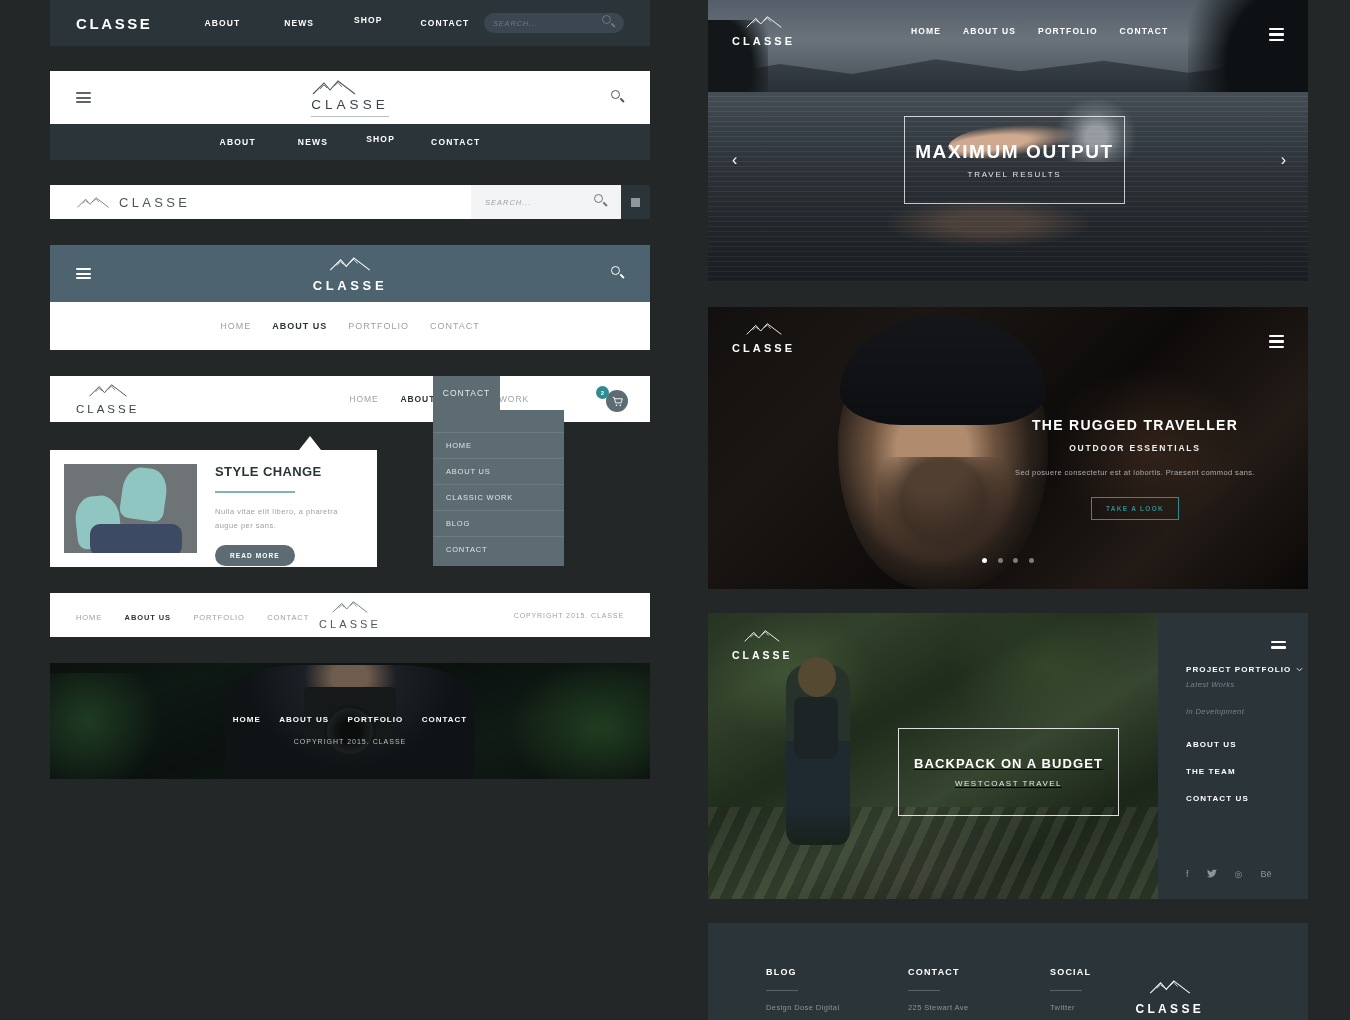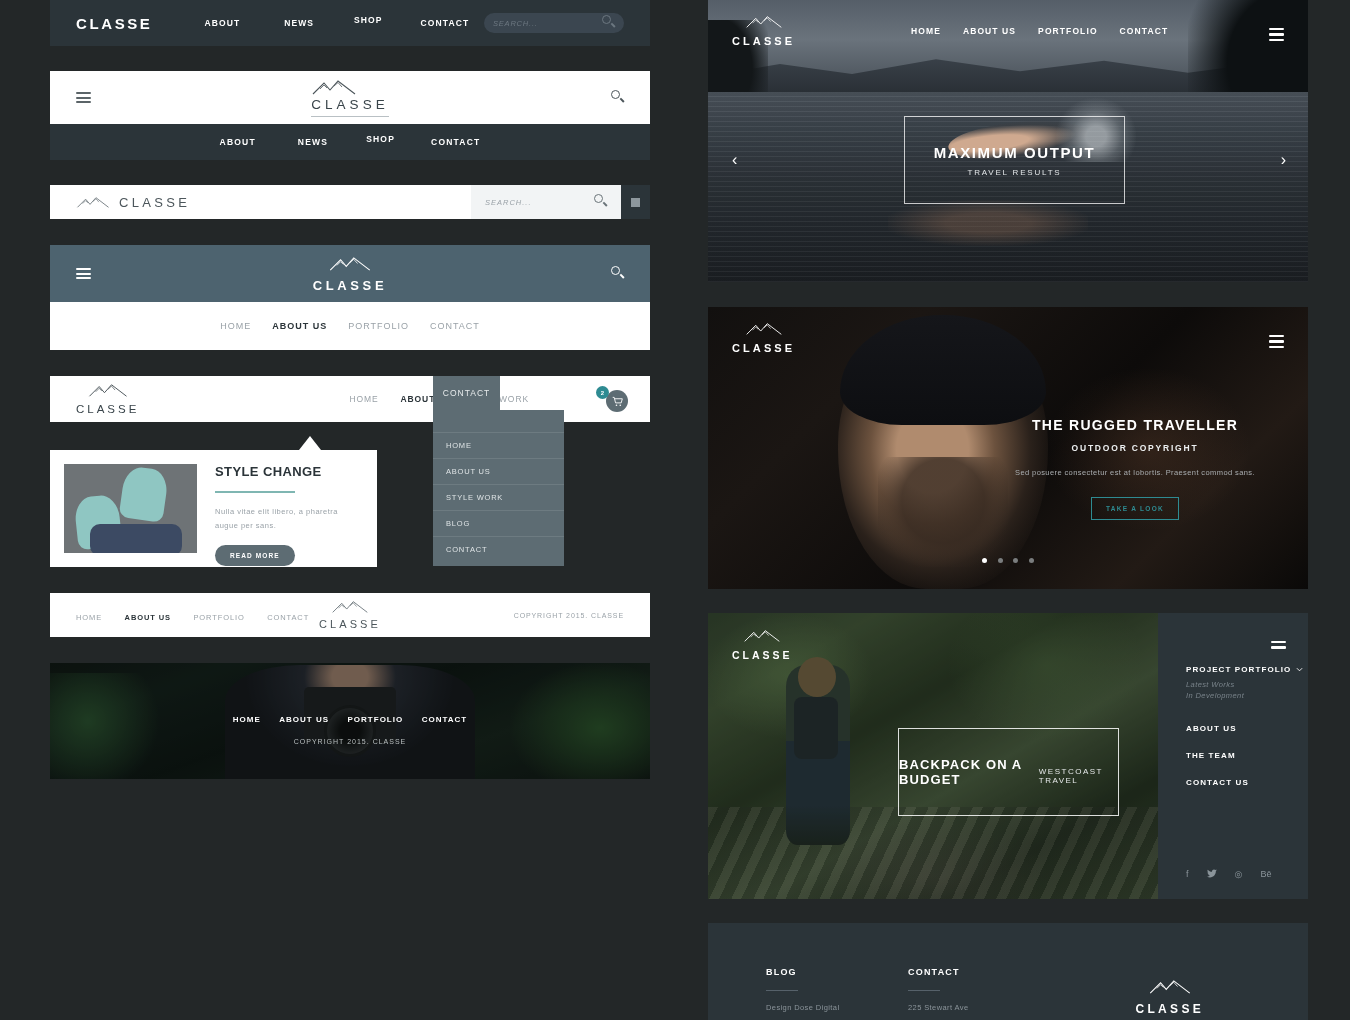--- a/index.html
+++ b/index.html
@@ -167,21 +167,21 @@
   .pA .refl { position:absolute; left:30%; top:200px; width:200px; height:46px;
      background:radial-gradient(ellipse at 50% 50%, rgba(150,110,85,.35) 0 30%, rgba(0,0,0,0) 75%); }
   .topnav { position:absolute; left:0; right:0; top:0; height:62px; display:flex; align-items:center; padding:0 24px; z-index:3;}
   .topnav .cl-logo .nm { color:#fff; font-size:11px; letter-spacing:3.1px; font-weight:bold; margin-top:2px;}
   .topnav nav { margin-left:auto; margin-right:auto; display:flex; gap:22px; }
   .topnav nav a { color:#fff; font-size:8.5px; font-weight:bold; letter-spacing:1.1px; text-decoration:none; }
   .topnav .ham { color:#fff; position:absolute; right:24px; top:25px; }
   .topnav .ham span { height:2.4px; margin:3px 0; }
   .hero-box { position:absolute; left:196px; top:116px; width:221px; height:88px; border:1px solid rgba(255,255,255,.75); z-index:3;
       display:flex; flex-direction:column; align-items:center; justify-content:center; }
-  .hero-box h2 { color:#fff; font-size:15px; font-weight:bold; letter-spacing:1.6px; }
+  .hero-box h2 { color:#fff; font-size:19px; font-weight:bold; letter-spacing:1.6px; }
   .hero-box .sub { color:#e2e6e8; font-size:8px; letter-spacing:1.8px; margin-top:7px; }
   .arw { position:absolute; top:152px; color:#fff; font-size:16px; z-index:3; line-height:1; }
   .arw.l { left:24px; } .arw.r { right:22px; }
 
   
   .pB { margin-top:25px; height:282px; position:relative; overflow:hidden;
       background:linear-gradient(135deg,#12100f 0%, #1b1613 25%, #0d0b0a 55%, #221a15 78%, #0a0908 100%); }
   .pB .glow { position:absolute; right:60px; bottom:60px; width:200px; height:160px;
       background:radial-gradient(ellipse at 50% 50%, rgba(140,90,60,.22) 0, rgba(0,0,0,0) 72%); }
   .pB .head { position:absolute; left:130px; top:14px; width:210px; height:268px;
@@ -209,21 +209,21 @@
       radial-gradient(ellipse 140px 110px at 75% 18%, rgba(80,110,65,.45), rgba(0,0,0,0) 70%),
       radial-gradient(ellipse 160px 80px at 50% 92%, rgba(90,85,75,.45), rgba(0,0,0,0) 72%); }
   .pC .photo .rocks { position:absolute; left:0; right:0; bottom:0; height:92px;
       background:repeating-linear-gradient(115deg, rgba(150,145,135,.20) 0 9px, rgba(40,44,38,.30) 9px 20px); }
   .pC .photo .girl { position:absolute; left:78px; top:52px; width:64px; height:180px;
       background:linear-gradient(#2d3a32 0 42%, #22303a 42% 78%, #1b241f 100%); border-radius:30% 30% 18% 18%/12% 12% 8% 8%; }
   .pC .photo .hair { position:absolute; left:90px; top:44px; width:38px; height:40px; border-radius:50%; background:#6d5a3d; }
   .pC .photo .pack { position:absolute; left:86px; top:84px; width:44px; height:62px; background:#20282c; border-radius:8px; }
   .pC .photo .ov { position:absolute; inset:0; background:rgba(20,28,20,.26); }
   .pC .hbox { position:absolute; left:190px; top:115px; width:221px; height:88px; border:1px solid rgba(255,255,255,.85); z-index:3;
-      display:flex; flex-direction:row; align-items:center; justify-content:center; }
+      display:flex; flex-direction:column; align-items:center; justify-content:center;text-decoration:underline; }
   .pC .hbox h2 { color:#fff; font-size:13px; font-weight:bold; letter-spacing:1.1px; }
   .pC .hbox .sub { color:#e6e9ea; font-size:8px; letter-spacing:1.5px; margin-top:8px; }
   .pC .logo-ov { position:absolute; left:24px; top:16px; z-index:3; }
   .pC .logo-ov .nm { color:#fff; font-size:10.5px; letter-spacing:3px; font-weight:bold; margin-top:2px;}
   .pC .side { width:150px; background:#2b3439; position:relative; padding:52px 0 1px 28px; }
   .pC .side .ham { position:absolute; right:22px; top:25px; color:#fff; }
   .pC .side .ham span { height:2.4px; margin:3px 0;}
   .pC .side .grp-title { color:#fff; font-size:8px; font-weight:bold; letter-spacing:1.1px; display:flex; align-items:center; gap:5px;}
   .pC .side .sublink { color:#79838a; font-size:7.5px; font-style:italic; margin-top:6px; letter-spacing:.4px; }
   .pC .side .lnk { color:#fff; font-size:8px; font-weight:bold; letter-spacing:1.1px; display:block; text-decoration:none; margin-top:18px; }
@@ -358,21 +358,21 @@
           </div>
           <div class="cart-badge">2</div>
         </div>
       </div>
       <div class="dd">
         <div class="tab">CONTACT</div>
         <div class="panel">
           <div class="spacer"></div>
           <a href="#">HOME</a>
           <a href="#">ABOUT US</a>
-          <a href="#">STYLE WORK</a>
+          <a href="#">CLASSIC WORK</a>
           <a href="#">BLOG</a>
           <a href="#">CONTACT</a>
         </div>
       </div>
       <div class="sc-wrap">
         <div class="sc-arrow"></div>
         <div class="sc-card">
           <div class="thumb">
             <span class="fl sh1"></span>
               <span class="fl sh2"></span>
@@ -480,21 +480,21 @@
           <div class="nm">CLASSE</div>
         </div>
         <span class="ham hamburger">
             <span></span>
             <span></span>
             <span></span>
           </span>
       </div>
       <div class="content">
         <h2>THE RUGGED TRAVELLER</h2>
-        <div class="sub">OUTDOOR COPYRIGHT</div>
+        <div class="sub">OUTDOOR ESSENTIALS</div>
         <p>Sed posuere consectetur est at lobortis. Praesent commod  sans.</p>
         <a href="#" class="btn-teal">TAKE A LOOK</a>
       </div>
       <div class="dots">
         <i class="on"></i>
         <i></i>
         <i></i>
         <i></i>
       </div>
     </div>
@@ -525,21 +525,21 @@
             <span></span>
             <span></span>
           </span>
         <div class="grp-title">
           <span>PROJECT PORTFOLIO</span>
           <svg width="7" height="5" viewBox="0 0 8 5">
               <path d="M1 1 L4 4 L7 1" fill="none" stroke="#fff" stroke-width="1"></path>
             </svg>
         </div>
         <div class="sublink">Latest Works</div>
-        <div class="sublink" style="margin-top:2px">In Development</div>
+        <div class="sublink" style="margin-top:18px">In Development</div>
         <a href="#" class="lnk first-lnk">ABOUT US</a>
         <a href="#" class="lnk">THE TEAM</a>
         <a href="#" class="lnk">CONTACT US</a>
         <div class="socials">
           <span>f</span>
           <span>
             <svg width="10" height="9" viewBox="0 0 12 10">
                 <path d="M12 1.2c-.4.2-.9.3-1.4.4.5-.3.9-.8 1.1-1.3-.5.3-1 .5-1.5.6C9.7.4 9.1.1 8.4.1c-1.3 0-2.4 1.1-2.4 2.4 0 .2 0 .4.1.5C4 2.9 2.1 1.9.9.4.6.8.5 1.2.5 1.7c0 .8.4 1.5 1.1 2-.4 0-.8-.1-1.1-.3 0 1.2.8 2.1 1.9 2.4-.2.1-.4.1-.6.1-.2 0-.3 0-.4 0 .3.9 1.2 1.6 2.2 1.7-.8.6-1.8 1-2.9 1-.2 0-.4 0-.6 0C1.1 9.3 2.3 9.7 3.6 9.7c4.5 0 7-3.8 7-7v-.3c.5-.4.9-.8 1.4-1.2z" fill="#8a949a"></path>
               </svg>
           </span>
@@ -554,20 +554,25 @@
         <div class="col">
           <h4>BLOG</h4>
           <div class="rule"></div>
           <div class="itm">Design Dose Digital</div>
         </div>
         <div class="col">
           <h4>CONTACT</h4>
           <div class="rule"></div>
           <div class="itm">225 Stewart Ave</div>
         </div>
+        <div class="col">
+          <h4>SOCIAL</h4>
+          <div class="rule"></div>
+          <div class="itm">Twitter</div>
+        </div>
       </div>
       <div class="flogo cl-logo">
         <svg width="44" height="16" viewBox="0 0 46 17">
           <path d="M2 15 L13 4 L19 11 L27 2 L44 15" fill="none" stroke="#fff" stroke-width="1.1"></path>
           <path d="M9 10 L13 6 L16 9" fill="none" stroke="#fff" stroke-width=".8"></path>
           <path d="M23 7 L27 3.5 L31 8" fill="none" stroke="#fff" stroke-width=".8"></path>
         </svg>
         <div class="nm">CLASSE</div>
       </div>
     </div>

